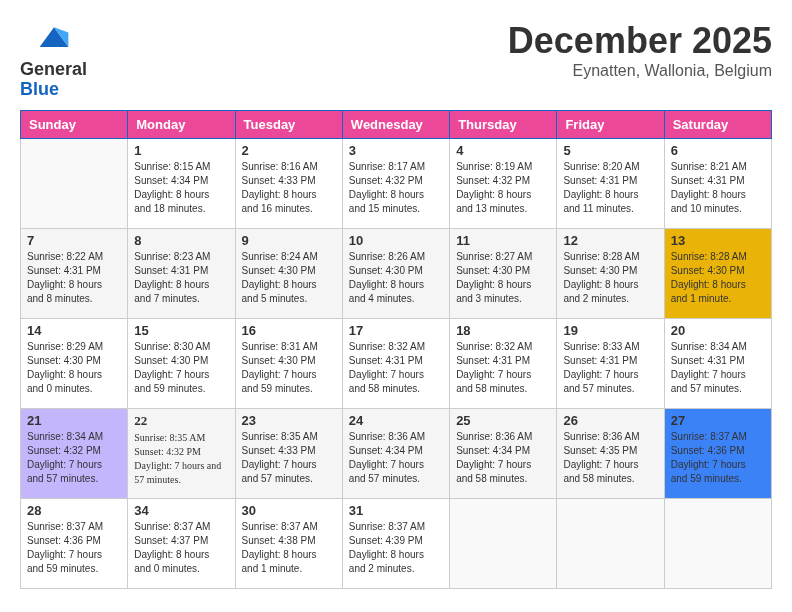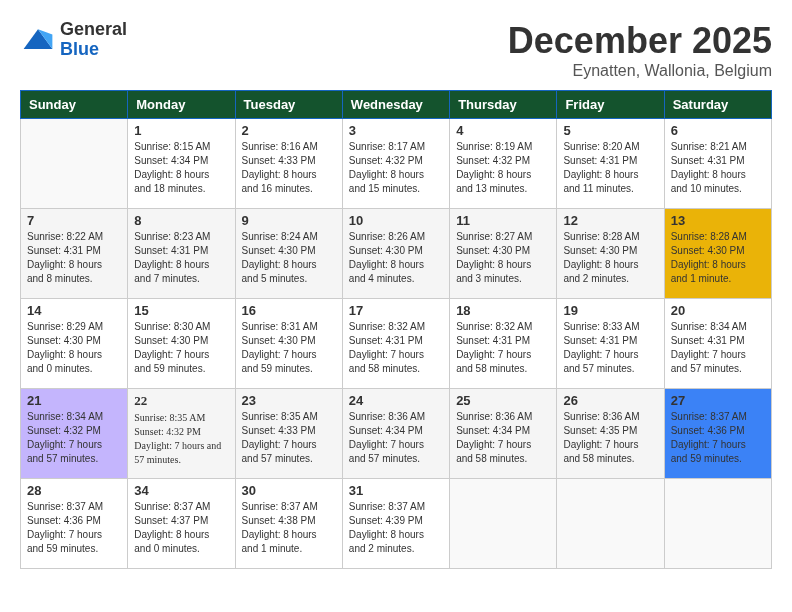--- a/index.html
+++ b/index.html
@@ -13,20 +13,21 @@
     .header {
       display: flex;
       justify-content: space-between;
       align-items: flex-start;
       margin-bottom: 10px;
     }
     .logo {
       display: flex;
       align-items: center;
       gap: 4px;
+      flex-direction: column;
     }
     .logo-text {
       display: flex;
       flex-direction: column;
       font-size: 18px;
       font-weight: bold;
       line-height: 1.1;
     }
     .logo-text .general { color: #333; }
     .logo-text .blue { color: #1565C0; }
@@ -45,21 +46,21 @@
     .location {
       font-size: 16px;
       color: #555;
     }
     .calendar {
       width: 100%;
       border-collapse: collapse;
       border: 1px solid #ccc;
     }
     .calendar th {
-      background-color: #14532d;
+      background-color: #ec4899;
       color: #fff;
       text-align: left;
       padding: 6px 8px;
       font-size: 13px;
       border: 1px solid #1565C0;
     }
     .calendar td {
       vertical-align: top;
       padding: 4px 6px;
       border: 1px solid #ccc;

